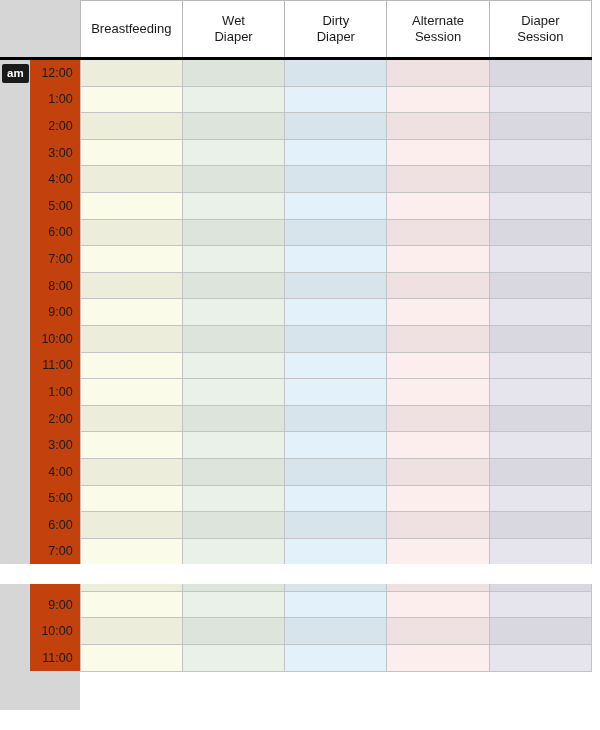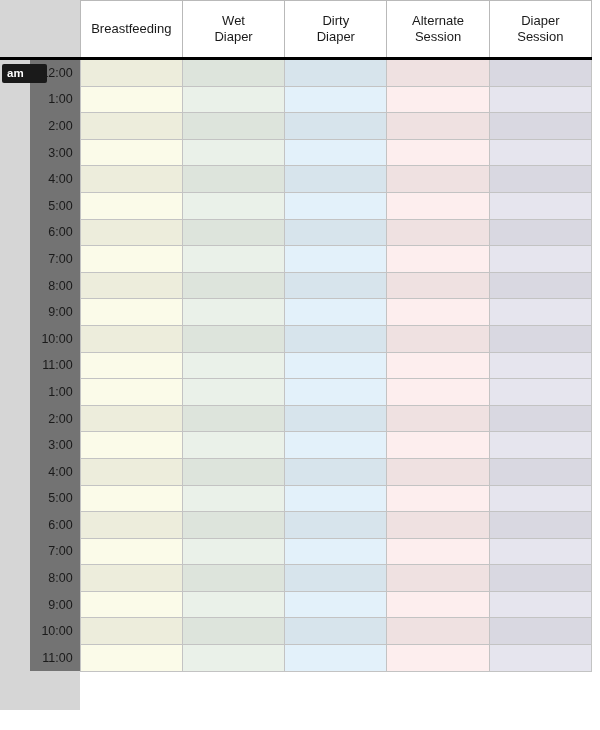--- a/index.html
+++ b/index.html
@@ -11,21 +11,21 @@
     height: 730px;
     background: #ffffff;
     font-family: "Liberation Sans", sans-serif;
     color: #222222;
     overflow: hidden;
   }
 
   .sheet {
     position: relative;
     width: 600px;
-    height: 730px;
+    height: 584px;
     box-sizing: border-box;
   }
 
   
   .gutter-strip {
     position: absolute;
     left: 0;
     top: 0;
     width: 80px;
     height: 710px;
@@ -77,29 +77,29 @@
     vertical-align: middle;
     padding-left: 2px;
   }
   td.ampm .badge {
     display: inline-block;
     background: #1a1a1a;
     color: #ffffff;
     font-size: 11.5px;
     font-weight: bold;
     line-height: 16px;
-    padding: 1px 23px 2px 5px;
+    padding: 1px 5px 2px 5px;
     border-radius: 2px;
   }
   td.ampm .badge.empty {
     background: transparent;
   }
 
   td.time {
-    background: #737373;
+    background: #c2410c;
     border: none;
     text-align: right;
     padding-right: 7px;
     vertical-align: middle;
     font-size: 12.5px;
     color: #1a1a1a;
   }
 
   
   tr.heavy-top td.cell,

